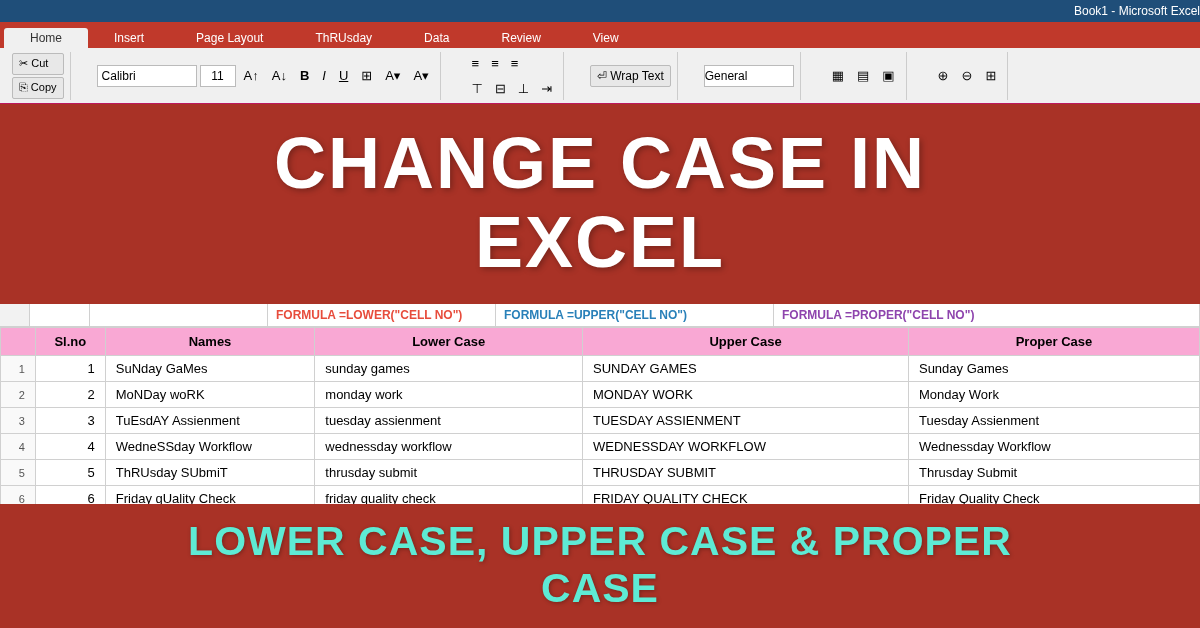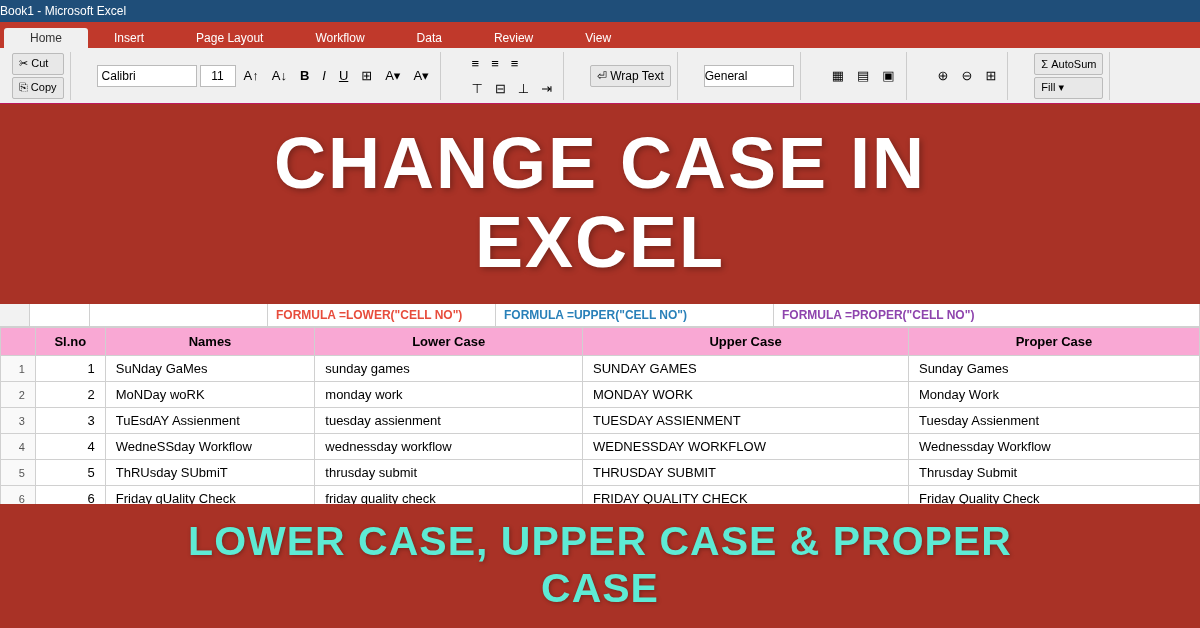--- a/index.html
+++ b/index.html
@@ -8,21 +8,21 @@
       height: 628px;
       font-family: 'Segoe UI', Arial, sans-serif;
       overflow: hidden;
       background: #fff;
     }
 
     
     .title-bar {
       background: #1f4e79;
       color: #fff;
-      text-align: left;
+      text-align: right;
       font-size: 12px;
       padding: 3px 0;
       height: 22px;
       line-height: 16px;
     }
 
     
     .ribbon-tabs {
       background: #c0392b;
       display: flex;
@@ -222,21 +222,21 @@
 <body>
 
 <div class="title-bar">
   <span>Book1 - Microsoft Excel</span>
 </div>
 
 <div class="ribbon-tabs">
   <div class="ribbon-tab active">Home</div>
   <div class="ribbon-tab">Insert</div>
   <div class="ribbon-tab">Page Layout</div>
-  <div class="ribbon-tab">Workflow</div>
+  <div class="ribbon-tab">ThRUsday</div>
   <div class="ribbon-tab">Data</div>
   <div class="ribbon-tab">Review</div>
   <div class="ribbon-tab">View</div>
 </div>
 
 <div class="ribbon-toolbar">
   <div class="ribbon-section">
     <div style="display:flex;flex-direction:column;gap:2px;">
       <button class="ribbon-btn">✂ Cut</button>
       <button class="ribbon-btn">⎘ Copy</button>
@@ -286,26 +286,20 @@
   </div>
   <div class="ribbon-section">
     <button class="icon-btn">▦</button>
     <button class="icon-btn">▤</button>
     <button class="icon-btn">▣</button>
   </div>
   <div class="ribbon-section">
     <button class="icon-btn">⊕</button>
     <button class="icon-btn">⊖</button>
     <button class="icon-btn">⊞</button>
-  </div>
-  <div class="ribbon-section">
-    <div style="display:flex;flex-direction:column;gap:2px;">
-      <button class="ribbon-btn">Σ AutoSum</button>
-      <button class="ribbon-btn">Fill ▾</button>
-    </div>
   </div>
 </div>
 
 <div class="banner-overlay">
   <div class="banner-title">CHANGE CASE IN<br>EXCEL</div>
 </div>
 
 <div class="spreadsheet">
 
   <div class="formula-row">

